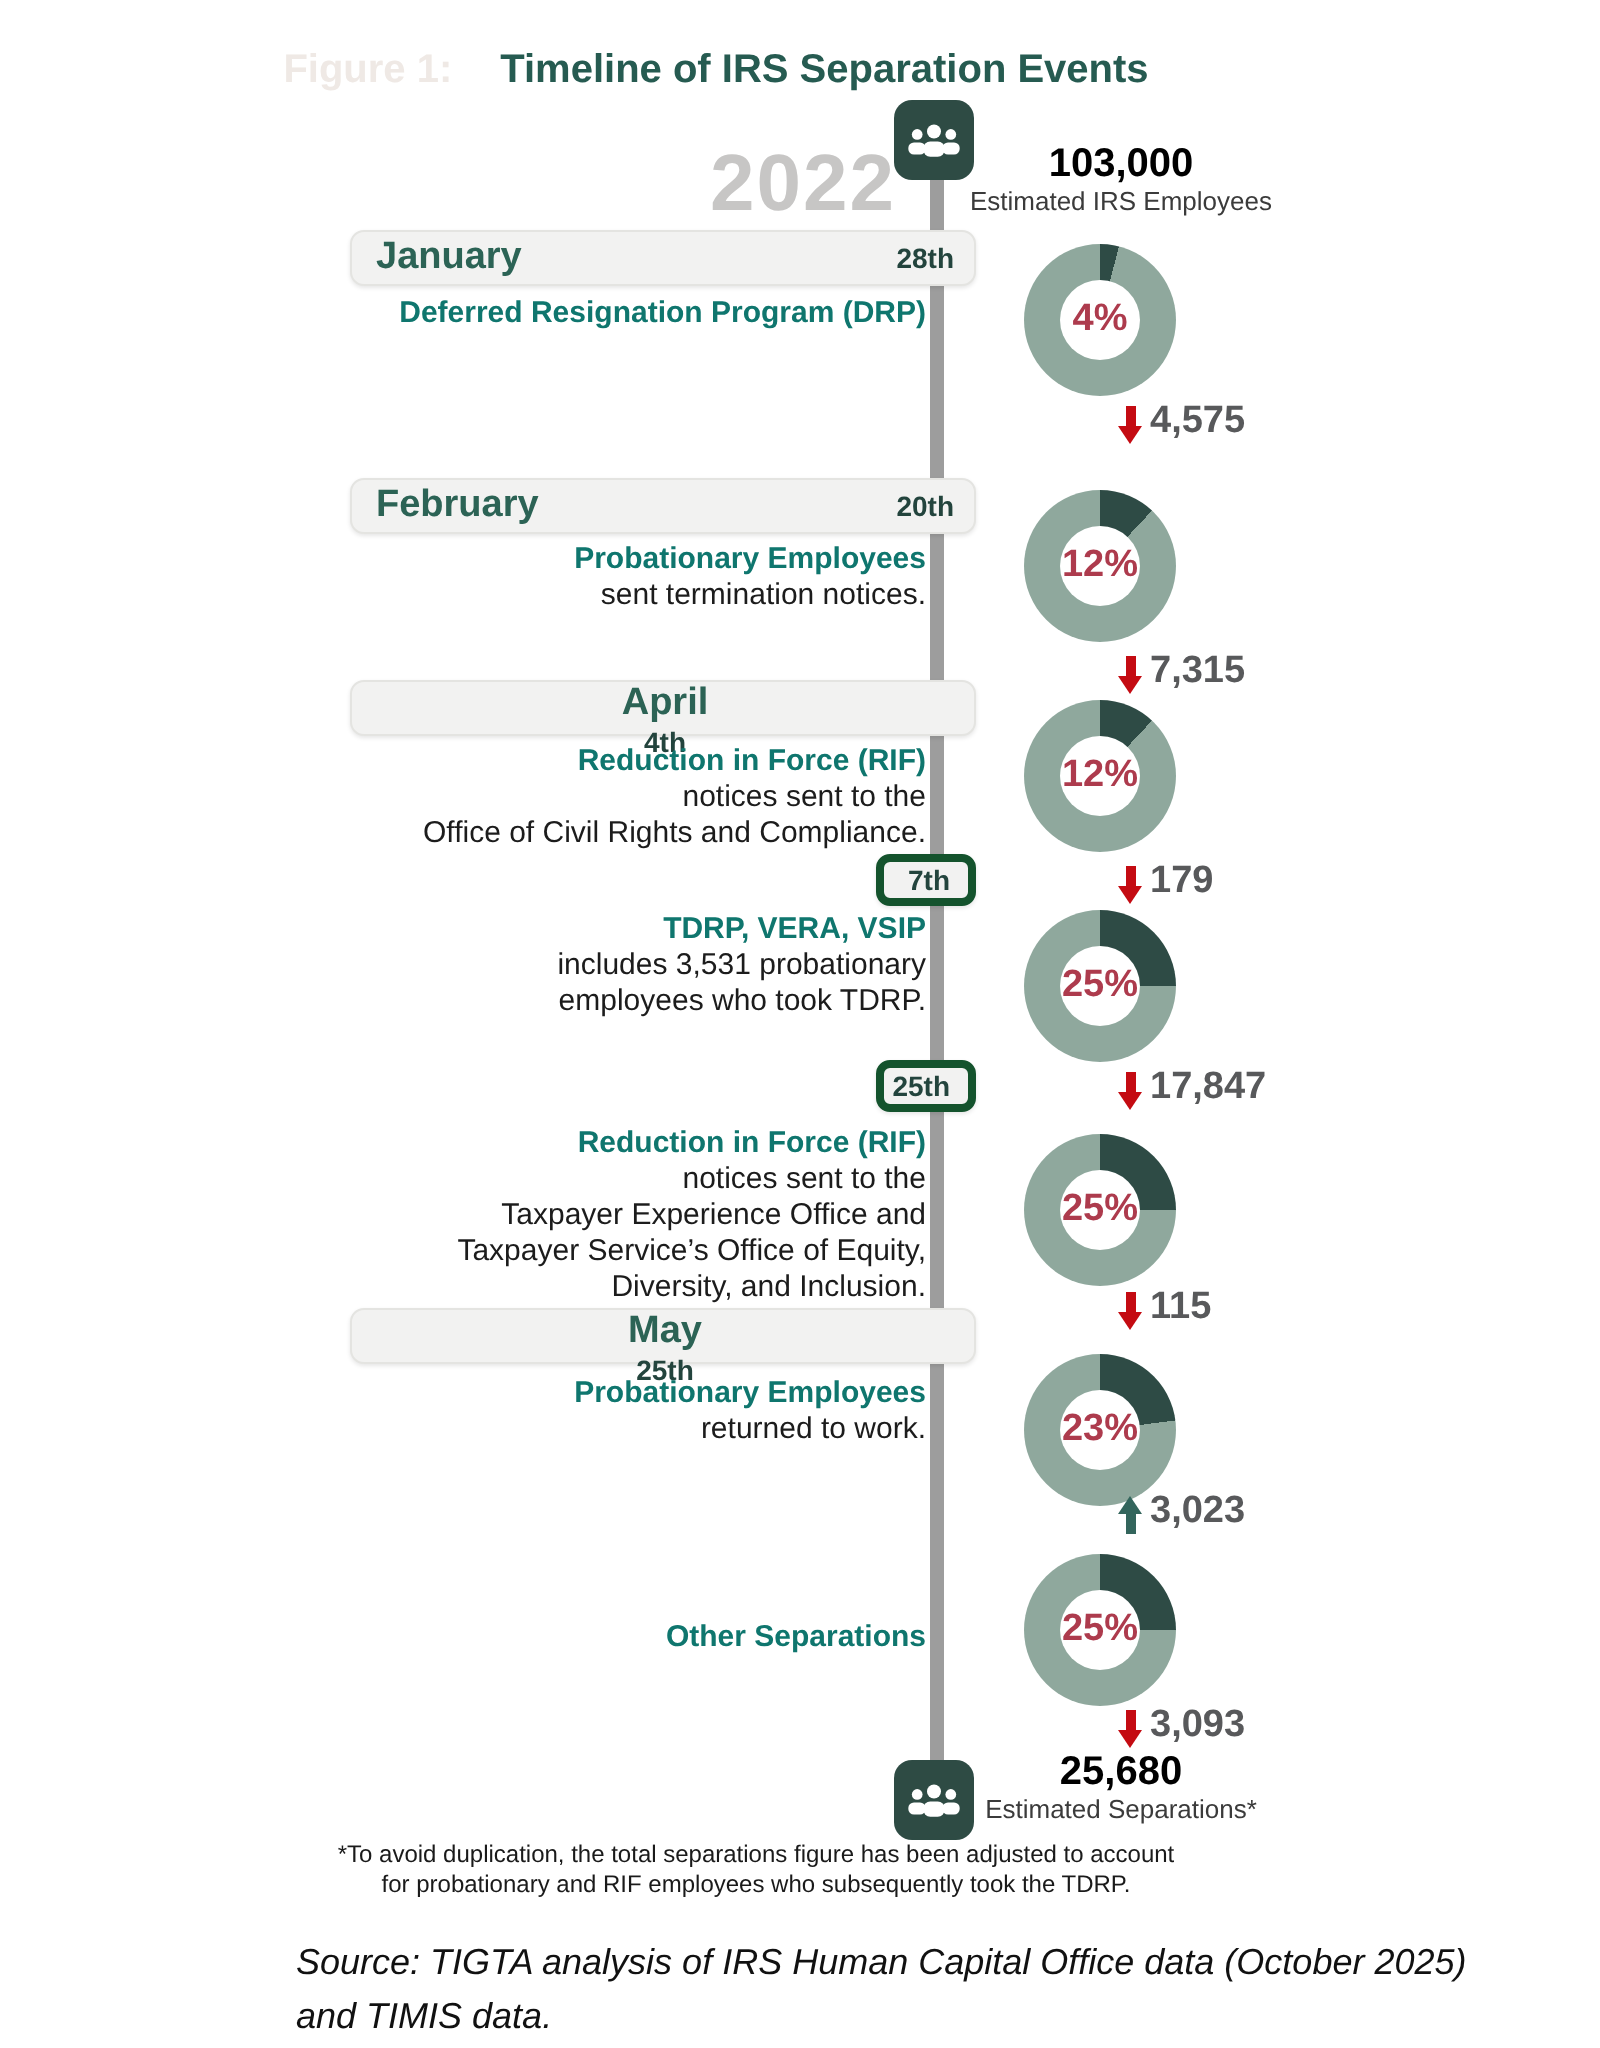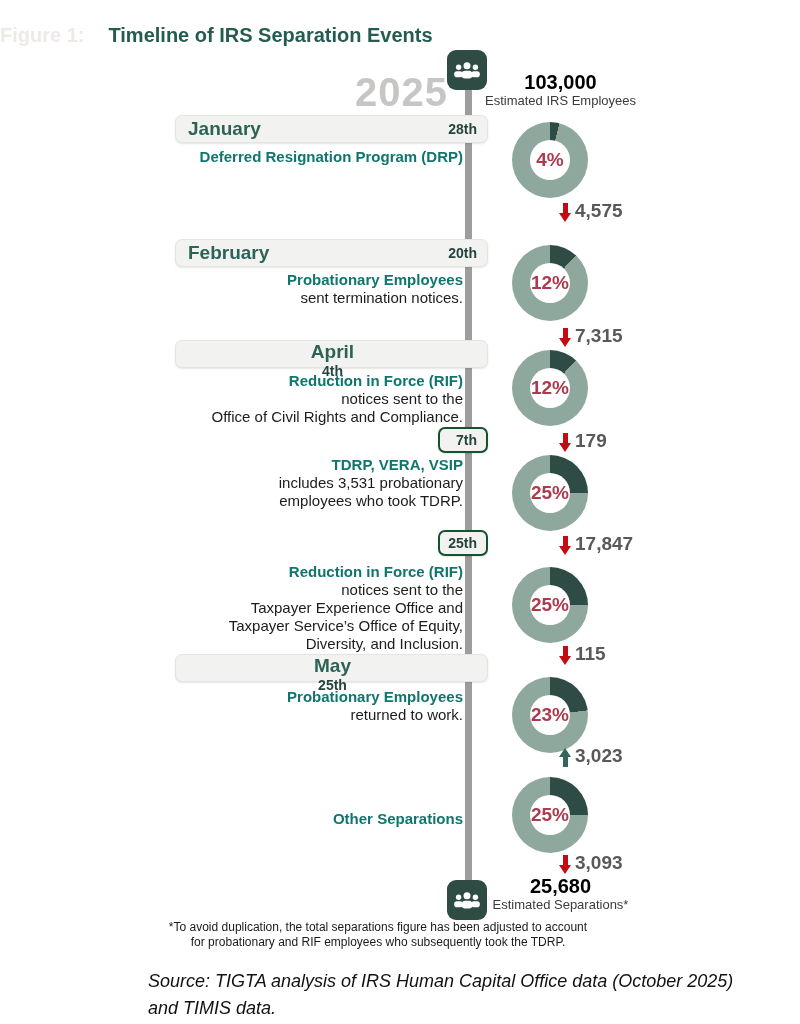--- a/index.html
+++ b/index.html
@@ -1,19 +1,19 @@
 <!DOCTYPE html>
 <html><head>
 <meta charset="utf-8">
 <style>
   html,body{margin:0;padding:0;background:#ffffff;}
   .page{position:relative;width:800px;height:1024px;background:#ffffff;overflow:hidden;
         font-family:"Liberation Sans","DejaVu Sans",sans-serif;}
 
-  .heading-row{position:absolute;top:8px;left:0;width:732px;display:flex;justify-content:flex-start;
+  .heading-row{position:absolute;top:8px;left:0;width:732px;display:flex;justify-content:center;
                align-items:baseline;gap:8px;}
   .ghost-label{font-size:20px;font-weight:bold;color:#efe9e5;}
   .page-title{margin:16px;font-size:20px;font-weight:bold;color:#265b51;}
 
   .timeline-line{position:absolute;left:465px;top:88px;width:7px;height:796px;background:#9d9d9d;z-index:0;}
 
   .people-box{position:absolute;left:447px;width:40px;height:40px;background:#2e4b44;border-radius:9px;
               display:flex;align-items:center;justify-content:center;z-index:3;}
   .people-box.top{top:50px;}
   .people-box.bottom{top:880px;}
@@ -28,21 +28,21 @@
   .totals .value{font-size:20px;font-weight:bold;color:#000000;line-height:22px;}
   .totals .label{font-size:13px;color:#3b3b3b;line-height:15px;}
 
   .month-bar{position:absolute;left:175px;width:313px;height:28px;background:#f2f2f1;
              border:1px solid #e4e4e1;border-radius:7px;box-shadow:0 1px 2px rgba(0,0,0,0.10);
              display:flex;align-items:center;justify-content:space-between;
              padding:0 10px 0 12px;box-sizing:border-box;z-index:2;}
   .month-name{font-size:19px;font-weight:bold;color:#2c6355;}
   .month-date,.badge-date{font-size:14px;font-weight:bold;color:#23443d;}
   .date-badge{position:absolute;left:438px;width:50px;height:26px;background:#f2f2f1;
-              border:2px solid #14532d;border-radius:7px;box-shadow:0 1px 2px rgba(0,0,0,0.10);
+              border:4px solid #14532d;border-radius:7px;box-shadow:0 1px 2px rgba(0,0,0,0.10);
               display:flex;align-items:center;justify-content:flex-end;
               padding:0 9px;box-sizing:border-box;z-index:2;}
 
   .event-text{position:absolute;left:140px;width:323px;text-align:right;
               font-size:15px;line-height:18px;color:#1c1c1c;z-index:2;}
   .event-text .bold{font-weight:bold;color:#0f766e;}
 
   .donut{position:absolute;left:512px;width:76px;height:76px;border-radius:50%;z-index:2;}
   .donut .hole{position:absolute;left:18px;top:18px;width:40px;height:40px;border-radius:50%;
                background:#ffffff;display:flex;align-items:center;justify-content:center;}
@@ -68,21 +68,21 @@
 
 <div class="page">
 
   <div class="heading-row">
     <span class="ghost-label">Figure 1:</span>
     <h1 class="page-title">Timeline of IRS Separation Events</h1>
   </div>
 
   <div class="timeline-line"></div>
 
-  <div class="year-label">2025</div>
+  <div class="year-label">2022</div>
 
   <div class="people-box top">
     <svg viewBox="0 0 24 16" fill="#ffffff" xmlns="http://www.w3.org/2000/svg">
       <circle cx="4.8" cy="5.2" r="2.3"></circle>
         <rect x="1" y="8.6" width="7.4" height="5.2" rx="2.4"></rect>
       <circle cx="19.2" cy="5.2" r="2.3"></circle>
         <rect x="15.6" y="8.6" width="7.4" height="5.2" rx="2.4"></rect>
       <circle cx="12" cy="3.9" r="3"></circle>
         <rect x="7.4" y="8.2" width="9.2" height="6.6" rx="3"></rect>
     </svg>

